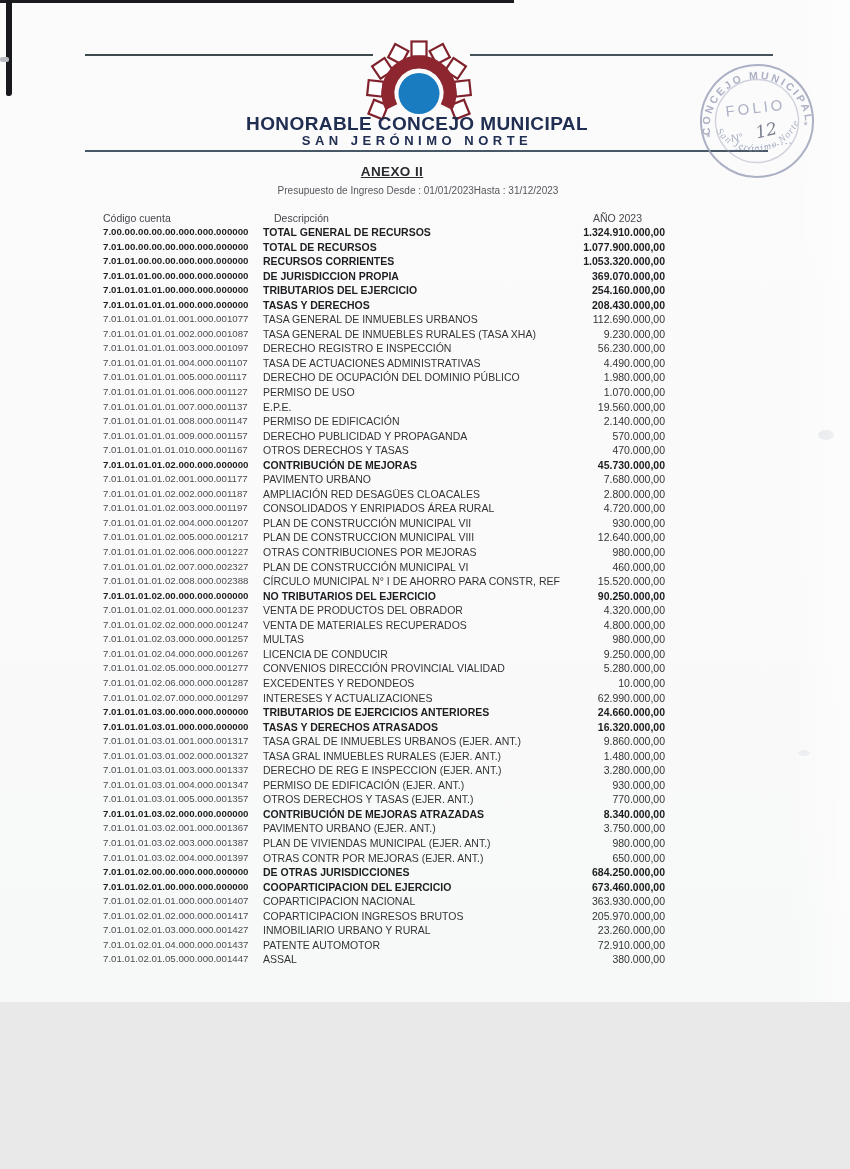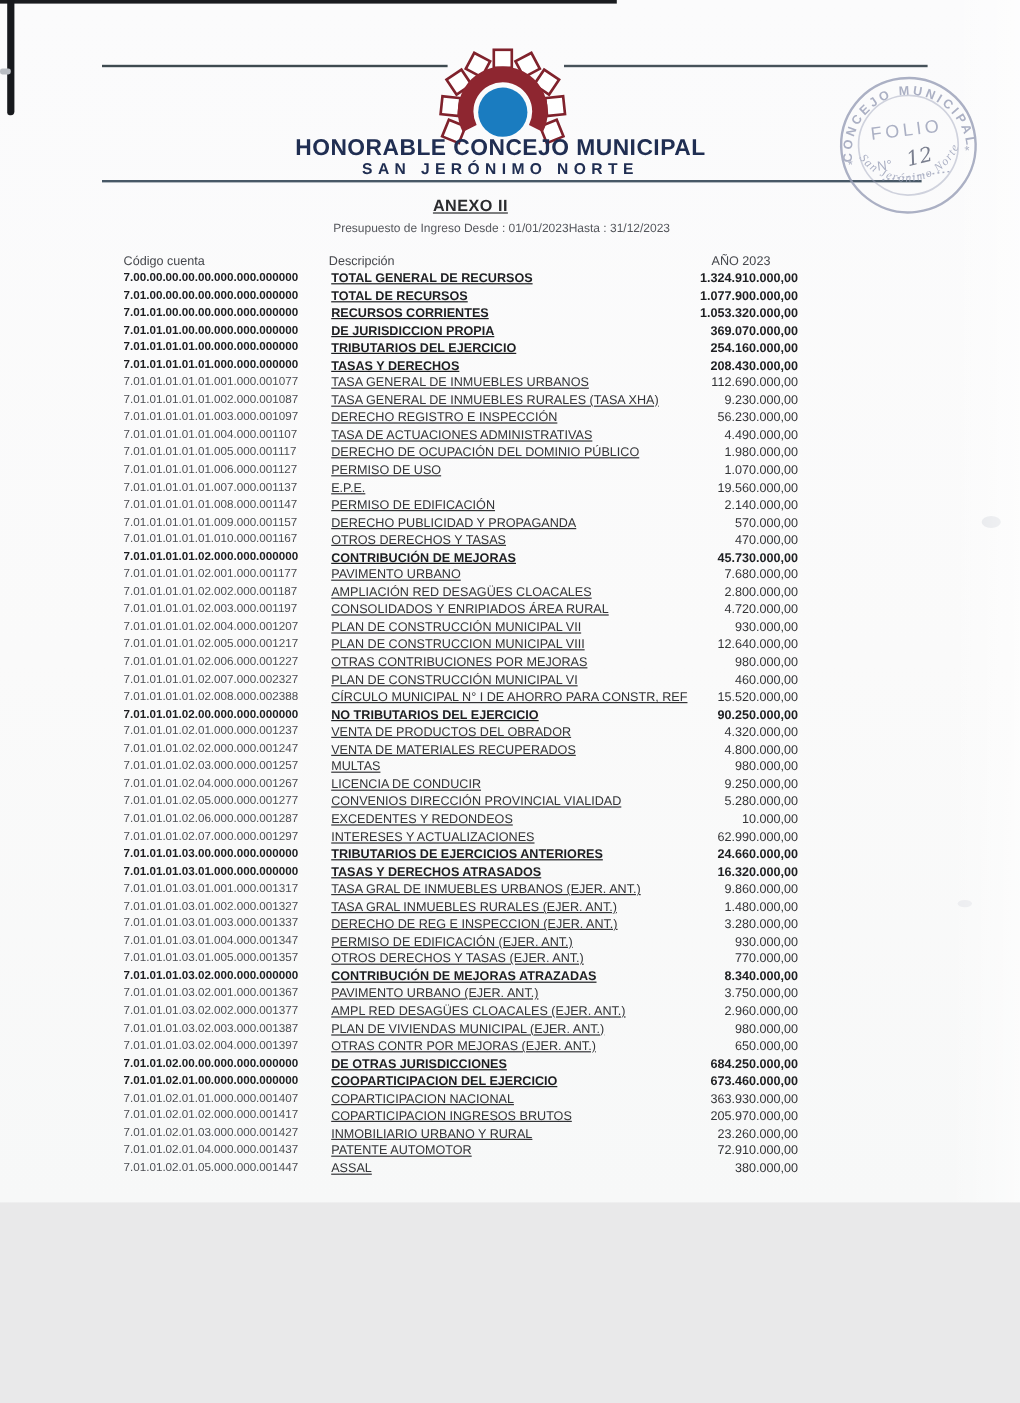--- a/index.html
+++ b/index.html
@@ -33,21 +33,21 @@
   .stamp{position:absolute;left:692px;top:56px;opacity:.82;}
   
   .col-head{position:absolute;font-size:10.5px;color:#45474c;}
   .ch-code{left:103px;top:212px;}
   .ch-desc{left:274px;top:212px;}
   .ch-year{left:500px;top:212px;width:142px;text-align:right;}
   .rows{position:absolute;left:0;top:225px;width:850px;}
   .row{position:relative;height:14.56px;color:#3a3b3f;}
   .row span{position:absolute;white-space:nowrap;line-height:14.56px;}
   .row .code{left:103px;font-size:9.7px;color:#4b4d52;}
-  .row .desc{left:276px;font-size:10.5px;color:#333437;text-decoration:underline;}
+  .row .desc{left:263px;font-size:10.5px;color:#333437;}
   .row .amt{left:500px;width:165px;text-align:right;font-size:10.5px;color:#333437;}
   .row.bold .code,.row.bold .desc,.row.bold .amt{font-weight:bold;color:#1d1e21;}
   
   .footer{position:absolute;left:40px;top:1086px;width:760px;text-align:center;}
   .footer span{display:inline-block;font-family:"Liberation Serif",serif;font-size:17px;
                color:#1c1c1c;transform:scaleX(.82);letter-spacing:.3px;}
 </style>
 </head>
 <body>
 
@@ -336,25 +336,20 @@
         <span class="code">7.01.01.01.03.02.000.000.000000</span>
         <span class="desc">CONTRIBUCIÓN DE MEJORAS ATRAZADAS</span>
         <span class="amt">8.340.000,00</span>
       </div>
       <div class="row">
         <span class="code">7.01.01.01.03.02.001.000.001367</span>
         <span class="desc">PAVIMENTO URBANO  (EJER. ANT.)</span>
         <span class="amt">3.750.000,00</span>
       </div>
       <div class="row">
-        <span class="code">7.01.01.01.03.02.002.000.001377</span>
-        <span class="desc">AMPL RED DESAGÜES CLOACALES  (EJER. ANT.)</span>
-        <span class="amt">2.960.000,00</span>
-      </div>
-      <div class="row">
         <span class="code">7.01.01.01.03.02.003.000.001387</span>
         <span class="desc">PLAN DE VIVIENDAS MUNICIPAL  (EJER. ANT.)</span>
         <span class="amt">980.000,00</span>
       </div>
       <div class="row">
         <span class="code">7.01.01.01.03.02.004.000.001397</span>
         <span class="desc">OTRAS CONTR POR MEJORAS  (EJER. ANT.)</span>
         <span class="amt">650.000,00</span>
       </div>
       <div class="row bold">

